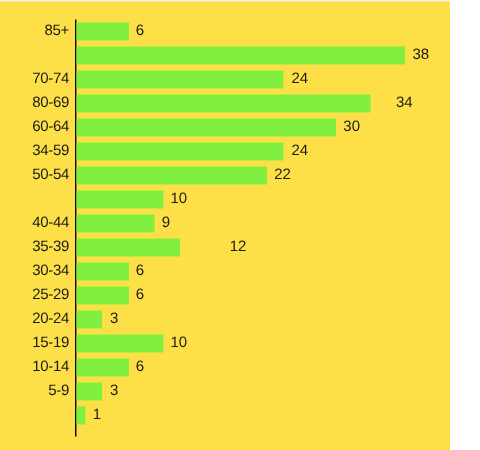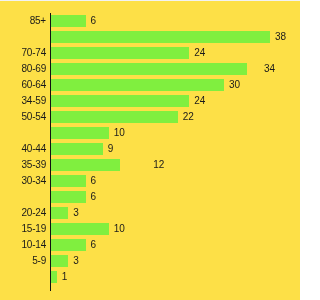--- a/index.html
+++ b/index.html
@@ -149,20 +149,21 @@
         </div>
       </div>
       <div class="row">
         <div class="cat-label">30-34</div>
         <div class="bar-area">
           <div class="bar" style="width: 34.5789px; background: rgb(128, 239, 63);"></div>
           <div class="bar-value" style="left: 39.5789px;">6</div>
         </div>
       </div>
       <div class="row">
+        <div class="cat-label">25-29</div>
         <div class="bar-area">
           <div class="bar" style="width: 34.5789px; background: rgb(128, 239, 63);"></div>
           <div class="bar-value" style="left: 39.5789px;">6</div>
         </div>
       </div>
       <div class="row">
         <div class="cat-label">20-24</div>
         <div class="bar-area">
           <div class="bar" style="width: 17.2895px; background: rgb(128, 239, 63);"></div>
           <div class="bar-value" style="left: 22.2895px;">3</div>

